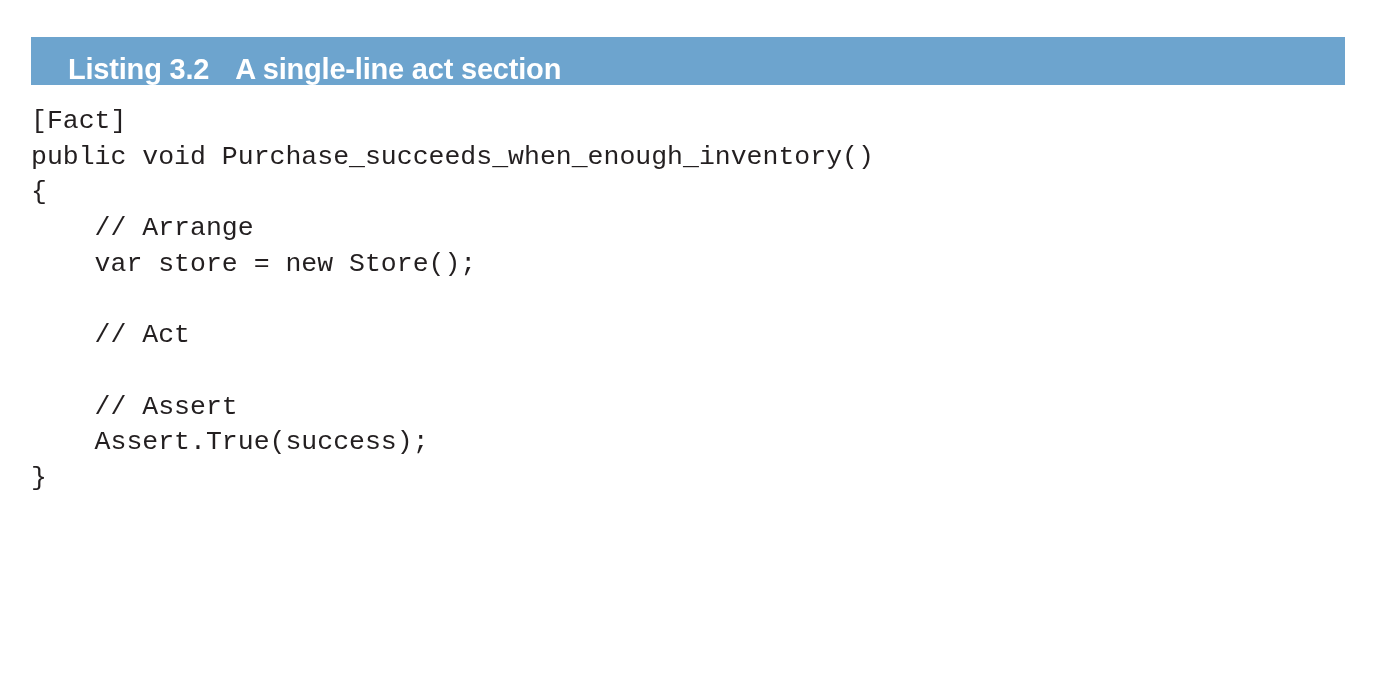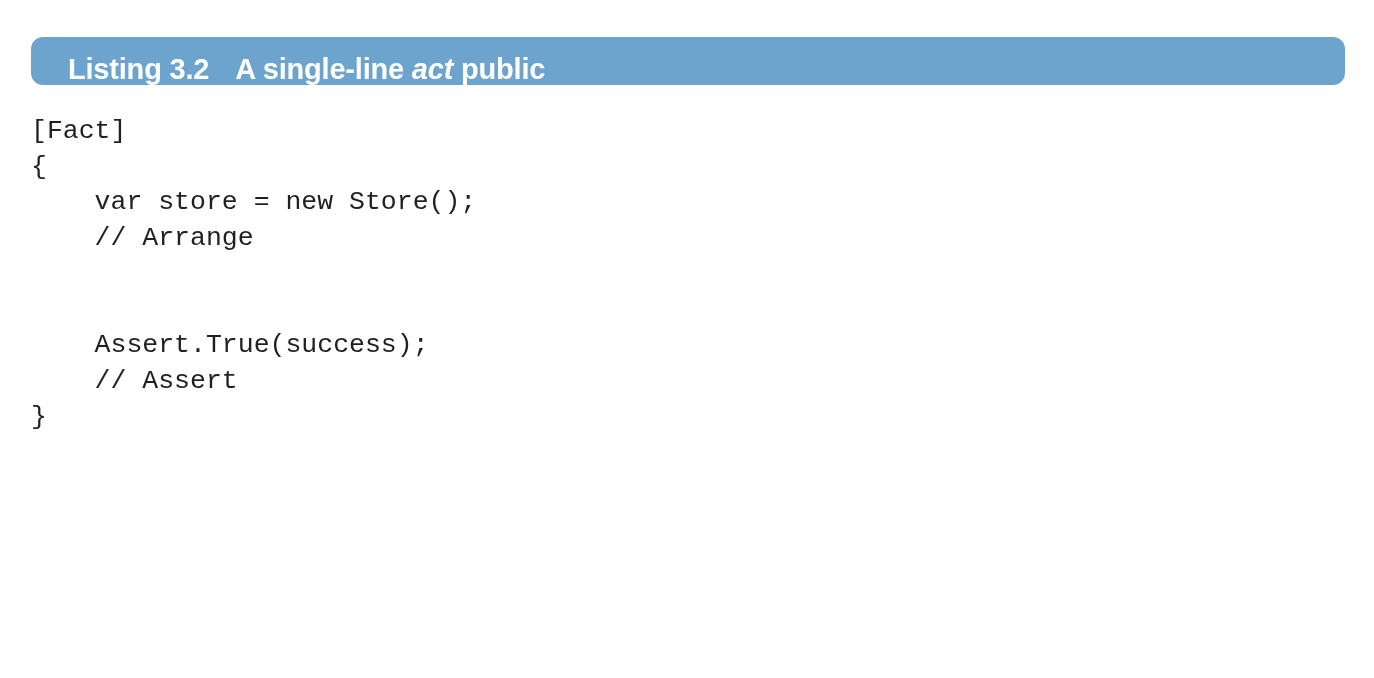--- a/index.html
+++ b/index.html
@@ -19,21 +19,20 @@
   
   #listing-caption-bar {
     position: absolute;
     left: 31px;
     top: 37px;
     width: 1314px;
     height: 48px;
     background: #6da4ce;
     display: flex;
     align-items: center;
-    border-radius: 12px;
   }
   #listing-caption-text {
     margin-left: 37px;
     color: #ffffff;
     font-family: "Liberation Sans Narrow", "Liberation Sans", sans-serif;
     font-size: 29px;
     font-weight: bold;
     letter-spacing: -0.2px;
     white-space: pre;
     line-height: 1;
@@ -45,31 +44,30 @@
   }
   #listing-caption-text .caption-gap {
     display: inline-block;
     width: 26px;
   }
   #listing-caption-text .caption-title {
     white-space: pre;
     margin-top: 16px;
   }
   #listing-caption-text .caption-em {
-    font-style: italic;
     font-weight: bold;
     white-space: pre;
     text-align: center;
   }
 
   
   #code-block {
     position: absolute;
     left: 31px;
-    top: 114px;
+    top: 104px;
     width: 1320px;
   }
   .code-line {
     font-family: "Liberation Mono", "DejaVu Sans Mono", monospace;
     font-size: 26.5px;
     line-height: 35.7px;
     color: #231f20;
     white-space: pre;
     letter-spacing: 0px;
     height: 35.7px;
@@ -80,27 +78,29 @@
 </style>
 </head>
 <body>
 
 <div id="listing-caption-bar">
   <div id="listing-caption-text">
     <span class="caption-label">Listing 3.2</span>
     <span class="caption-gap"></span>
     <span class="caption-title">A single-line </span>
     <span class="caption-em">act</span>
-    <span class="caption-title"> public</span>
+    <span class="caption-title"> section</span>
   </div>
 </div>
 
 <div id="code-block">
   <div class="code-line">[Fact]</div>
+  <div class="code-line">public void Purchase_succeeds_when_enough_inventory()</div>
   <div class="code-line">{</div>
+  <div class="code-line">    // Arrange</div>
   <div class="code-line">    var store = new Store();</div>
-  <div class="code-line">    // Arrange</div>
   <div class="code-line blank"></div>
+  <div class="code-line">    // Act</div>
   <div class="code-line blank"></div>
+  <div class="code-line">    // Assert</div>
   <div class="code-line">    Assert.True(success);</div>
-  <div class="code-line">    // Assert</div>
   <div class="code-line">}</div>
 </div>
 
 </body></html>

